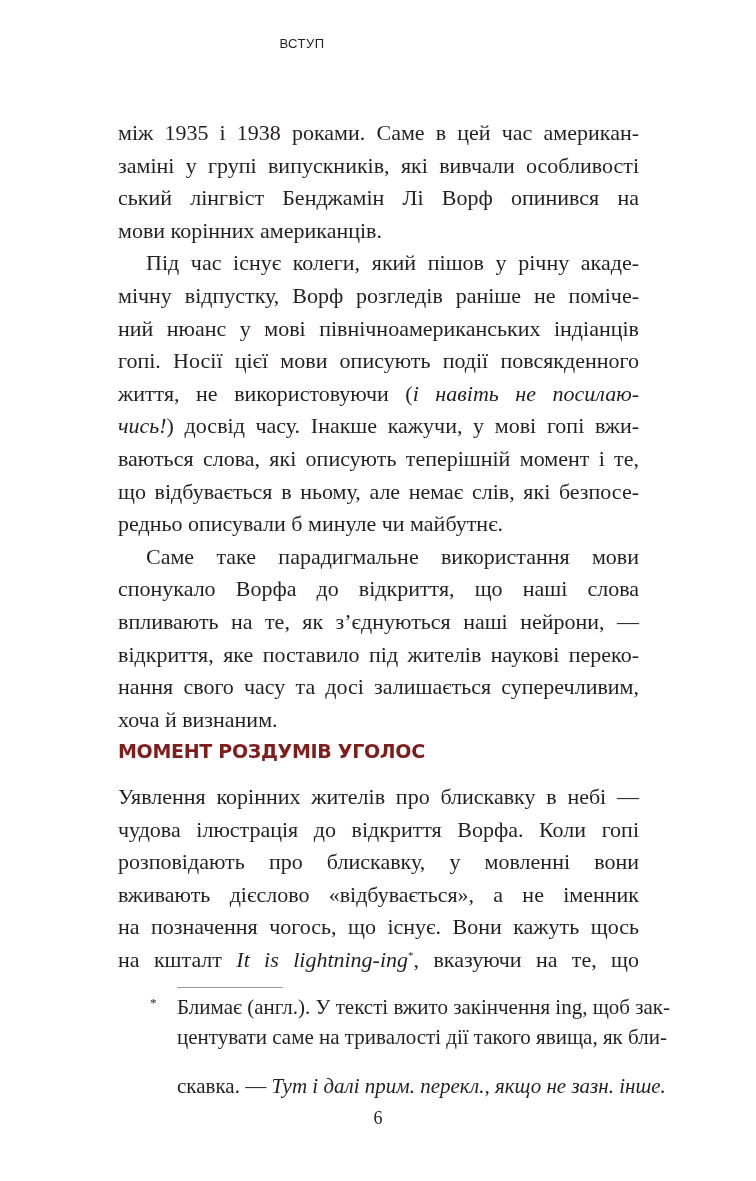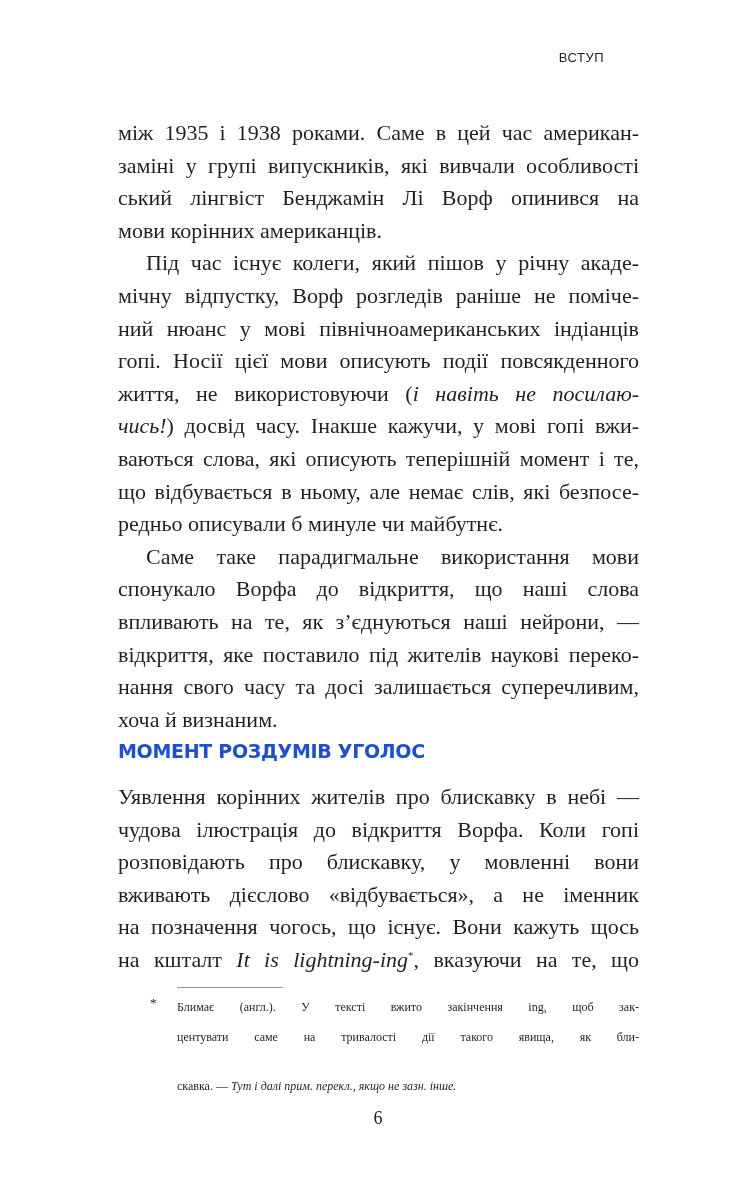--- a/index.html
+++ b/index.html
@@ -1,39 +1,39 @@
 <!DOCTYPE html>
 <html><head>
 <meta charset="utf-8">
 <style>
   html, body { margin: 0; padding: 0; background: #ffffff; }
   body { width: 756px; height: 1181px; position: relative; overflow: hidden; color: #231f20; }
   .running-head {
-    position: absolute; top: 50px; left: 0; width: 604px; text-align: right;
+    position: absolute; top: 36px; left: 0; width: 604px; text-align: center;
     font-family: "Liberation Sans", sans-serif; font-size: 13px; letter-spacing: 0.5px; color: #231f20;
   }
   .col { position: absolute; left: 118px; width: 521px; }
   .line {
     font-family: "Liberation Serif", serif; font-size: 22px; height: 32.6px; line-height: 32.6px;
     text-align: justify; text-align-last: justify; white-space: nowrap; overflow: visible;
   }
   .line.last { text-align-last: left; }
   .line.indent { padding-left: 28px; }
   .it { font-style: italic; }
   .sup { font-size: 11px; vertical-align: super; line-height: 0; }
   .heading {
     position: absolute; left: 118px; top: 740px;
-    font-family: "DejaVu Sans", sans-serif; font-weight: bold; font-size: 19px; letter-spacing: -0.3px; color: #1d4ed8;
+    font-family: "DejaVu Sans", sans-serif; font-weight: bold; font-size: 19px; letter-spacing: -0.3px; color: #7f1d1d;
   }
   .fn-rule { position: absolute; left: 177px; top: 987px; width: 106px; height: 1px; background: #9a9a9a; }
   .fn { position: absolute; left: 150px; top: 993px; width: 489px; }
   .fn-mark { position: absolute; left: 0; top: 2px; font-family: "Liberation Serif", serif; font-size: 13px; }
   .fn-body { position: absolute; left: 27px; width: 462px; }
   .fn-line {
-    font-family: "Liberation Serif", serif; font-size: 12px; height: 29.5px; line-height: 29.5px;
+    font-family: "Liberation Serif", serif; font-size: 21px; height: 29.5px; line-height: 29.5px;
     text-align: justify; text-align-last: justify; white-space: nowrap;
   }
   .fn-line.last { text-align-last: left; margin-top: 20px; }
   .page-num {
     position: absolute; top: 1108px; left: 0; width: 756px; text-align: center;
     font-family: "Liberation Serif", serif; font-size: 18px;
   }
 </style>
 </head>
 <body>

